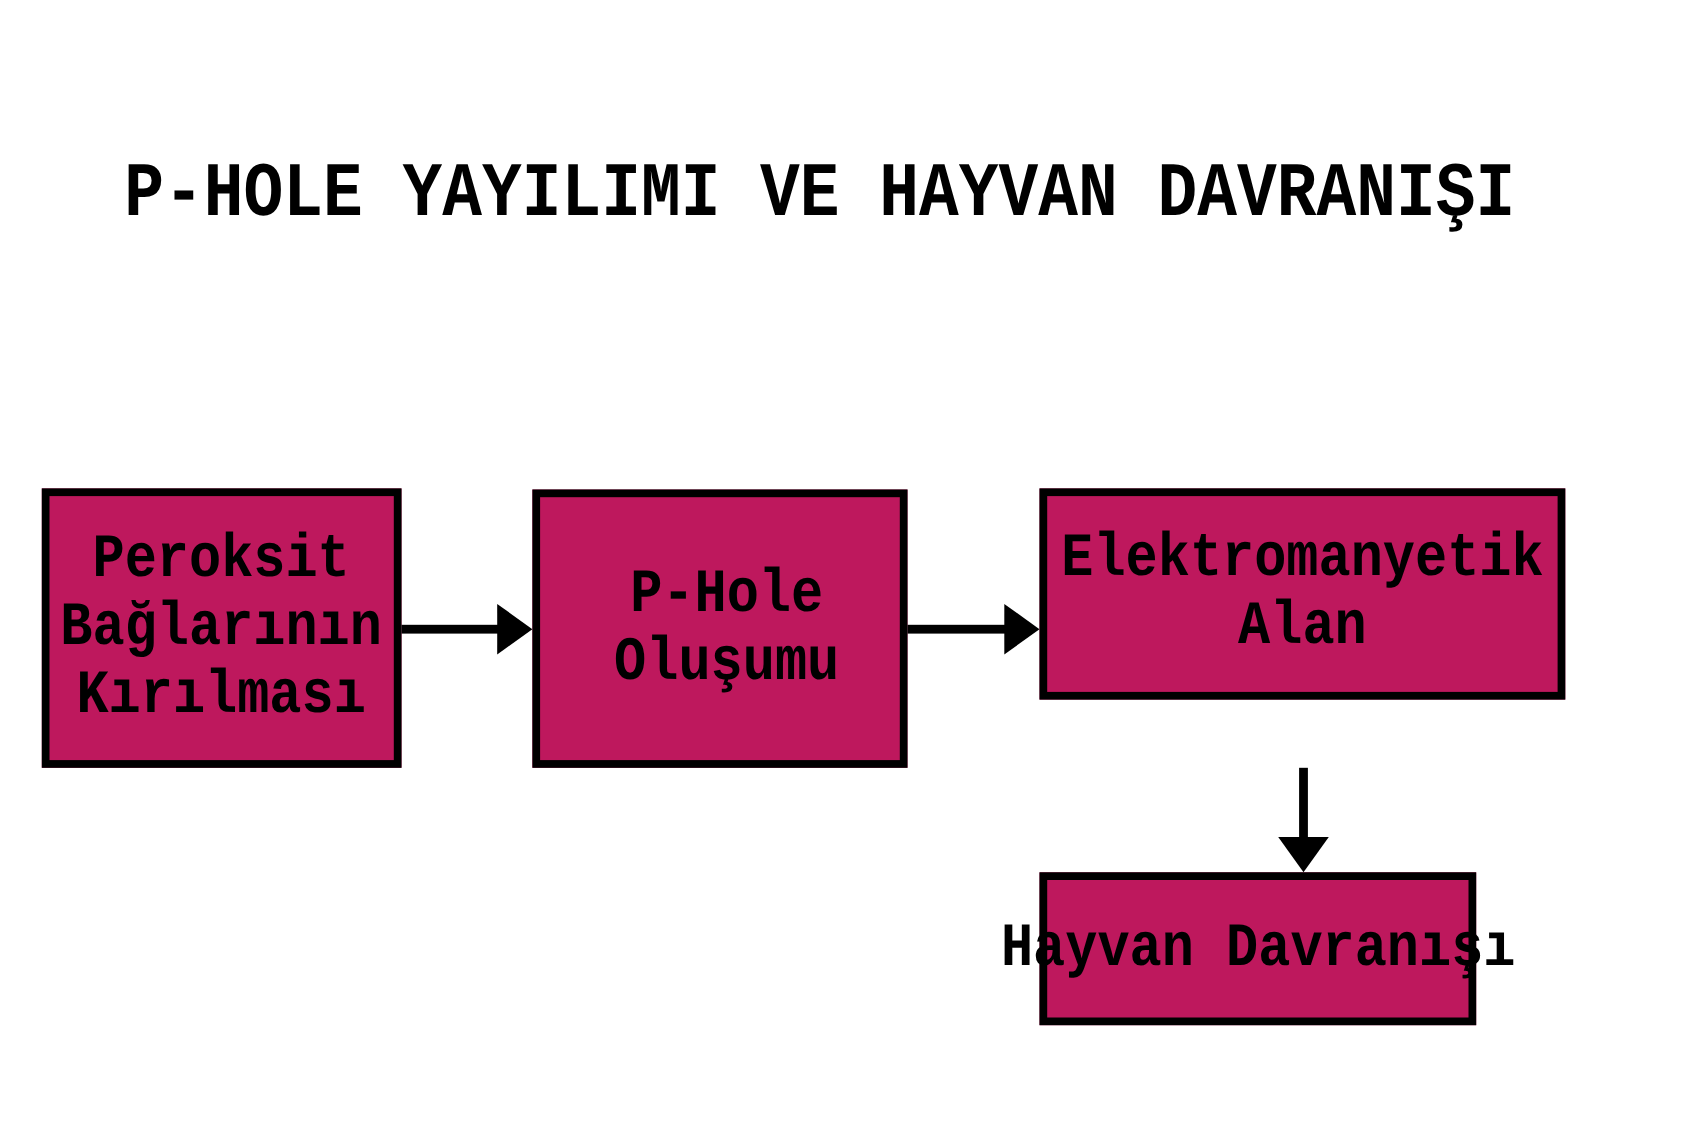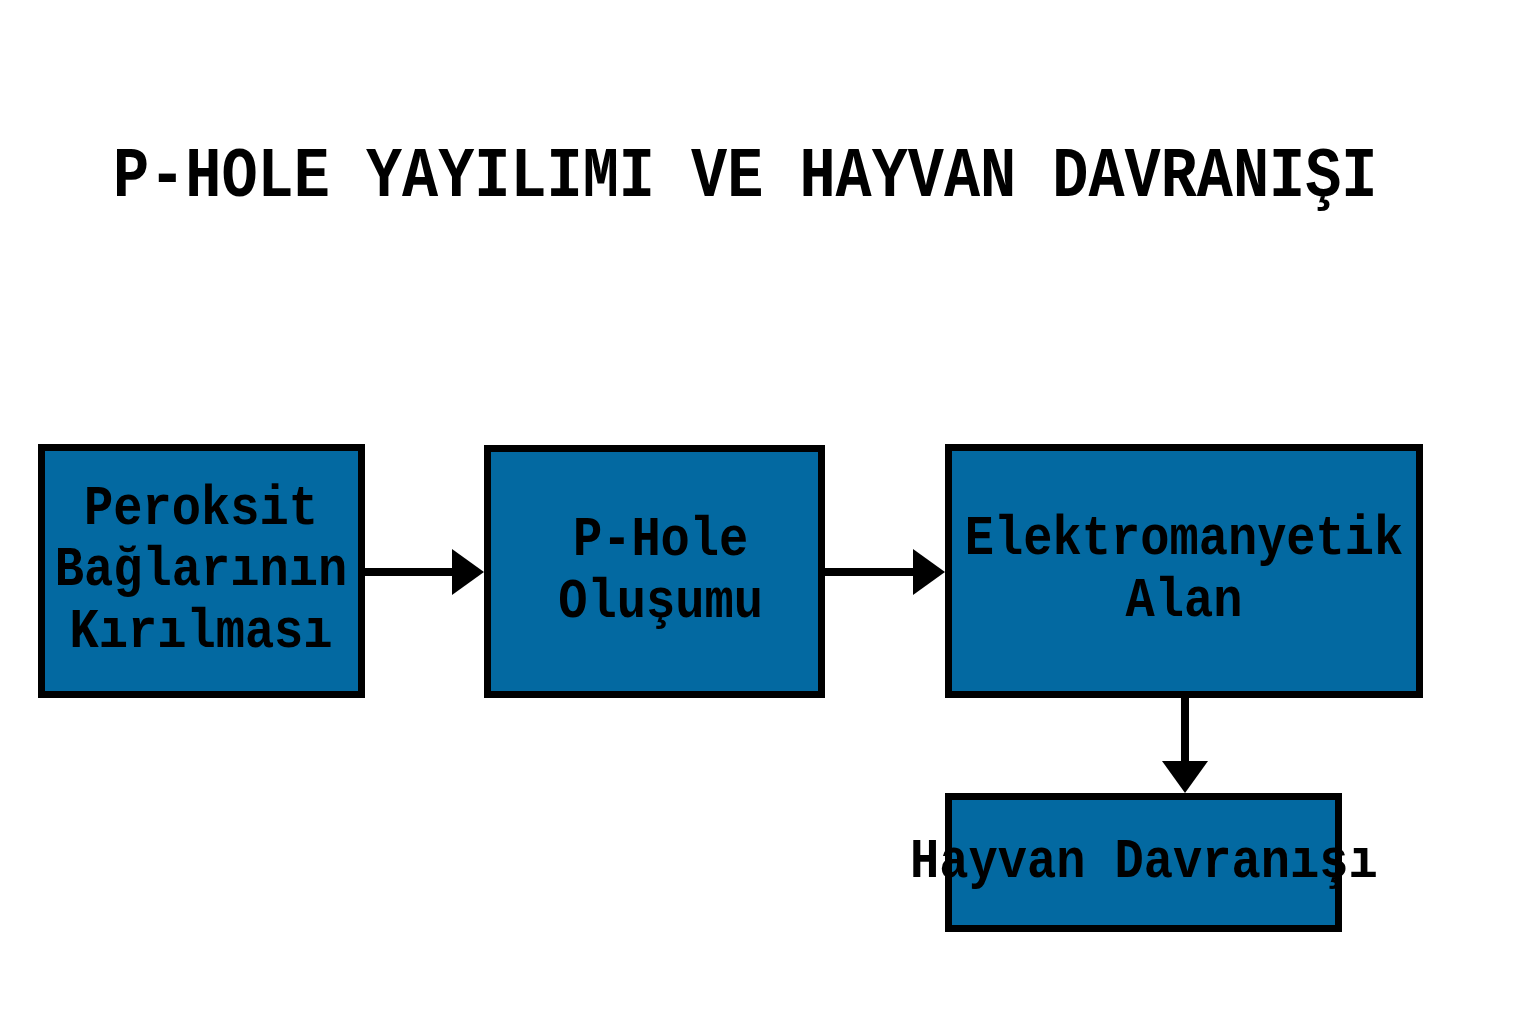--- a/index.html
+++ b/index.html
@@ -21,39 +21,39 @@
     white-space: pre;
     letter-spacing: 0px;
     transform: scaleX(0.86);
     transform-origin: left center;
     line-height: 1;
   }
 
   .node {
     position: absolute;
     border: 7px solid #000000;
-    background: #0369a1;
+    background: #be185d;
     display: flex;
     align-items: center;
     justify-content: center;
   }
   .node-label {
     font-size: 56px;
     font-weight: bold;
     color: #000000;
     text-align: center;
     white-space: pre;
     line-height: 1.1;
     transform: scaleX(0.87);
     transform-origin: center center;
   }
 
   #node-peroksit { left: 38px;  top: 444px; width: 327px; height: 254px; }
   #node-phole    { left: 484px; top: 445px; width: 341px; height: 253px; padding-left: 13px; }
-  #node-em       { left: 945px; top: 444px; width: 478px; height: 254px; }
+  #node-em       { left: 945px; top: 444px; width: 478px; height: 192px; }
   #node-hayvan   { left: 945px; top: 793px; width: 397px; height: 139px; }
 
   .arrow { position: absolute; }
   .arrow .shaft { position: absolute; background: #000000; }
   .arrow .head  { position: absolute; width: 0; height: 0; }
 
   
   #arrow-1 { left: 365px; top: 549px; width: 119px; height: 46px; }
   #arrow-1 .shaft { left: 0; top: 19px; width: 90px; height: 8px; }
   #arrow-1 .head  {

